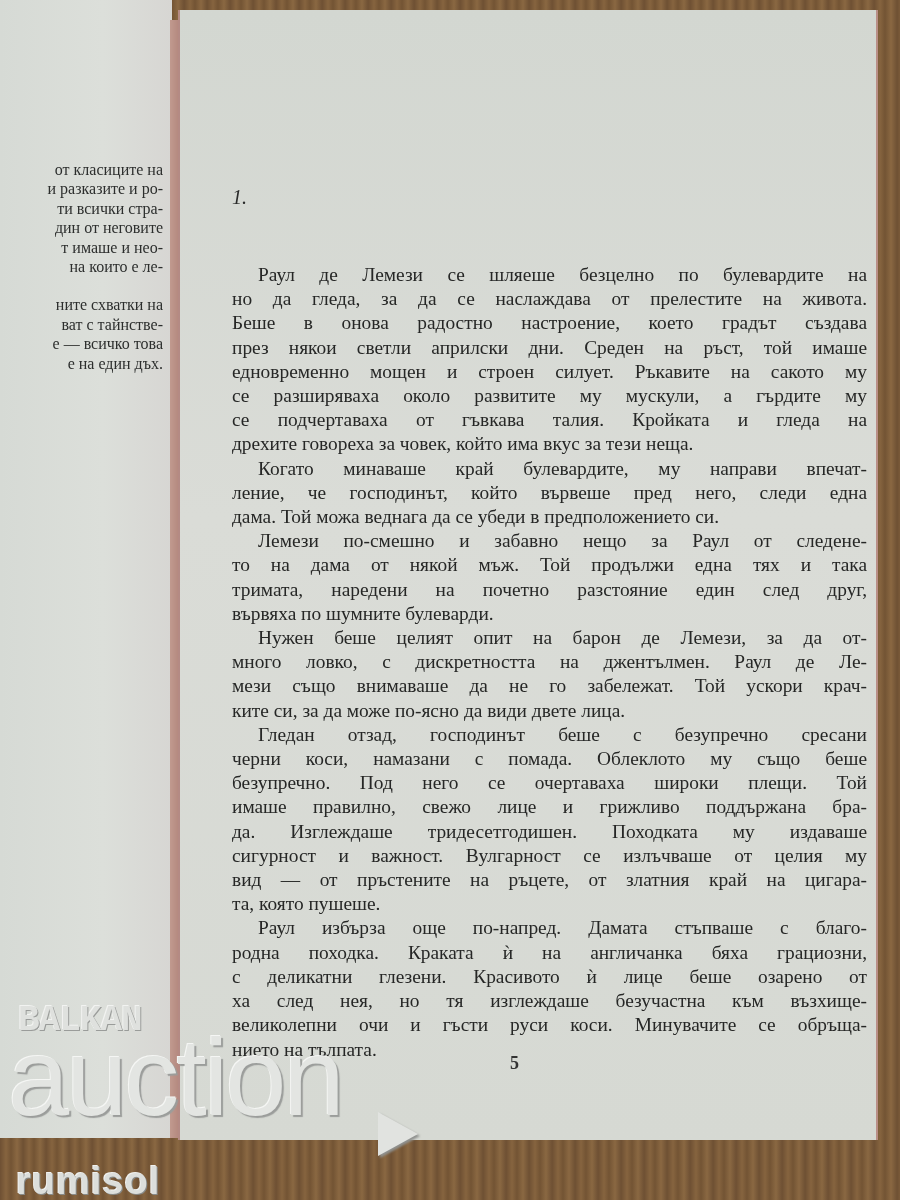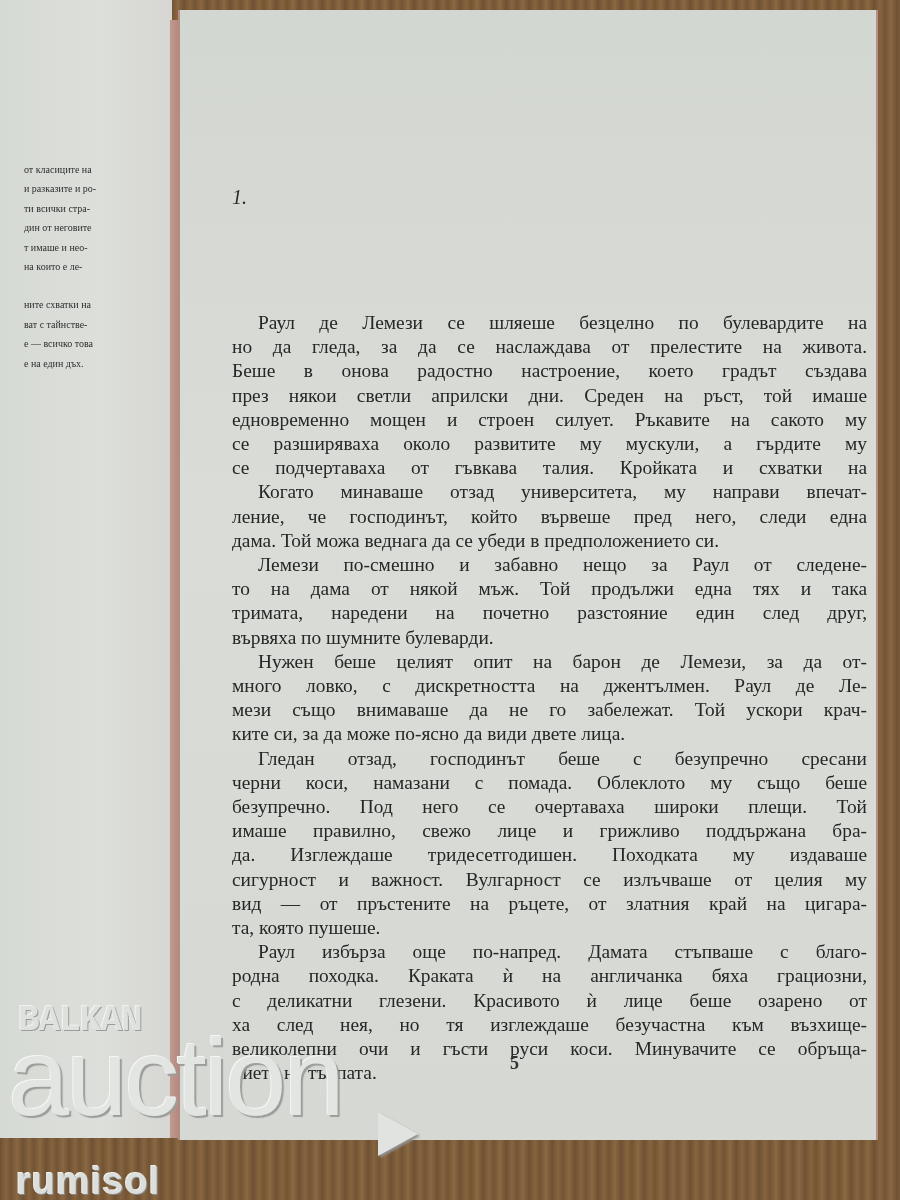--- a/index.html
+++ b/index.html
@@ -13,40 +13,38 @@
     position:absolute; left:0; top:0; width:172px; height:1138px;
     background:#d9ddd8;
     background-image: linear-gradient(90deg, #d6dad5 0%, #dcdfda 60%, #d7d6d3 100%);
   }
   .left-page .edge {
     position:absolute; right:-6px; top:20px; width:8px; height:1118px;
     background:linear-gradient(90deg,#c19a8f,#b58a80);
   }
   .left-text {
     position:absolute; left:0; top:160px; width:163px;
-    font-size:10px; line-height:19.4px; color:#2c2e2d; 
+    font-size:16px; line-height:19.4px; color:#2c2e2d; text-align:right;
     white-space:nowrap;
-    margin-left:24px;
   }
   .left-text .gap { height:19px; }
   .right-page {
     position:absolute; left:180px; top:10px; width:696px; height:1130px;
     background:#d5d9d3;
     background-image: linear-gradient(180deg,#d3d7d1 0%, #dadcd7 45%, #d6d9d3 100%);
     box-shadow: -2px 0 0 #b48a84, 2px 0 0 #b98e86;
   }
   .chapter-num {
     position:absolute; left:52px; top:176px; font-style:italic;
     font-size:20px; color:#2a2b2a;
   }
   .body-text {
     position:absolute; left:52px; top:253px; width:635px;
     font-size:19.4px; line-height:24.2px; color:#262726;
     text-align:justify;
-    margin-top:48px;
   }
   .body-text p { margin:0; text-indent:26px; }
   .body-text p .ln { display:block; text-align:justify; text-align-last:justify; text-indent:0; }
   .body-text p .ln.first { padding-left:26px; }
   .body-text p .ln.last { text-align-last:left; }
   .page-number {
     position:absolute; left:330px; top:1043px; font-size:18px; font-weight:bold; color:#333;
   }
   .watermark {
     position:absolute; left:8px; top:1000px; pointer-events:none;
@@ -96,24 +94,25 @@
 <div class="right-page">
   <div class="chapter-num">1.</div>
   <div class="body-text" id="body-text">
       <p>
         <span class="ln first">Раул де Лемези се шляеше безцелно по булевардите на</span>
         <span class="ln">но да гледа, за да се наслаждава от прелестите на живота.</span>
         <span class="ln">Беше в онова радостно настроение, което градът създава</span>
         <span class="ln">през някои светли априлски дни. Среден на ръст, той имаше</span>
         <span class="ln">едновременно мощен и строен силует. Ръкавите на сакото му</span>
         <span class="ln">се разширяваха около развитите му мускули, а гърдите му</span>
-        <span class="ln">се подчертаваха от гъвкава талия. Кройката и схватки на</span>
+        <span class="ln">се подчертаваха от гъвкава талия. Кройката и гледа на</span>
+        <span class="ln last">дрехите говореха за човек, който има вкус за тези неща.</span>
       </p>
       <p>
-        <span class="ln first">Когато минаваше отзад университета, му направи впечат-</span>
+        <span class="ln first">Когато минаваше край булевардите, му направи впечат-</span>
         <span class="ln">ление, че господинът, който вървеше пред него, следи една</span>
         <span class="ln last">дама. Той можа веднага да се убеди в предположението си.</span>
       </p>
       <p>
         <span class="ln first">Лемези по-смешно и забавно нещо за Раул от следене-</span>
         <span class="ln">то на дама от някой мъж. Той продължи една тях и така</span>
         <span class="ln">тримата, наредени на почетно разстояние един след друг,</span>
         <span class="ln last">вървяха по шумните булеварди.</span>
       </p>
       <p>

